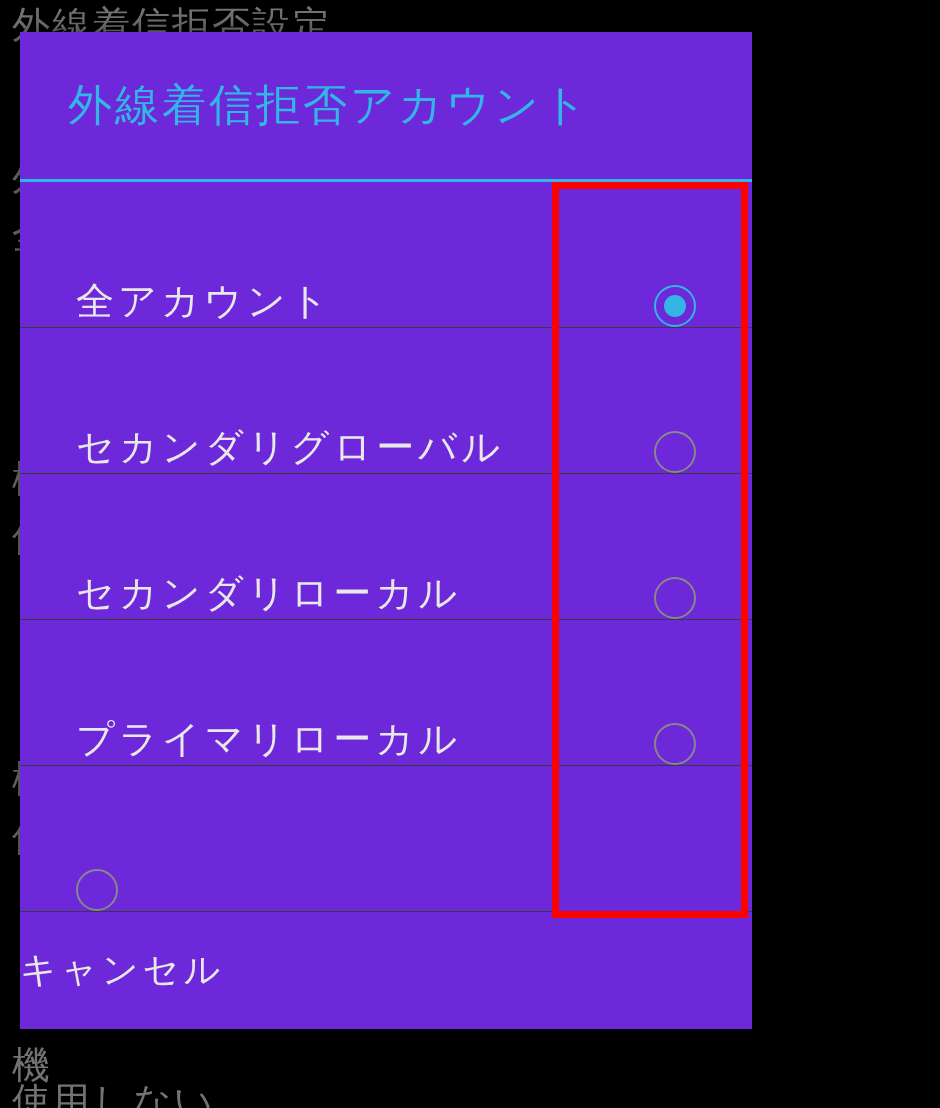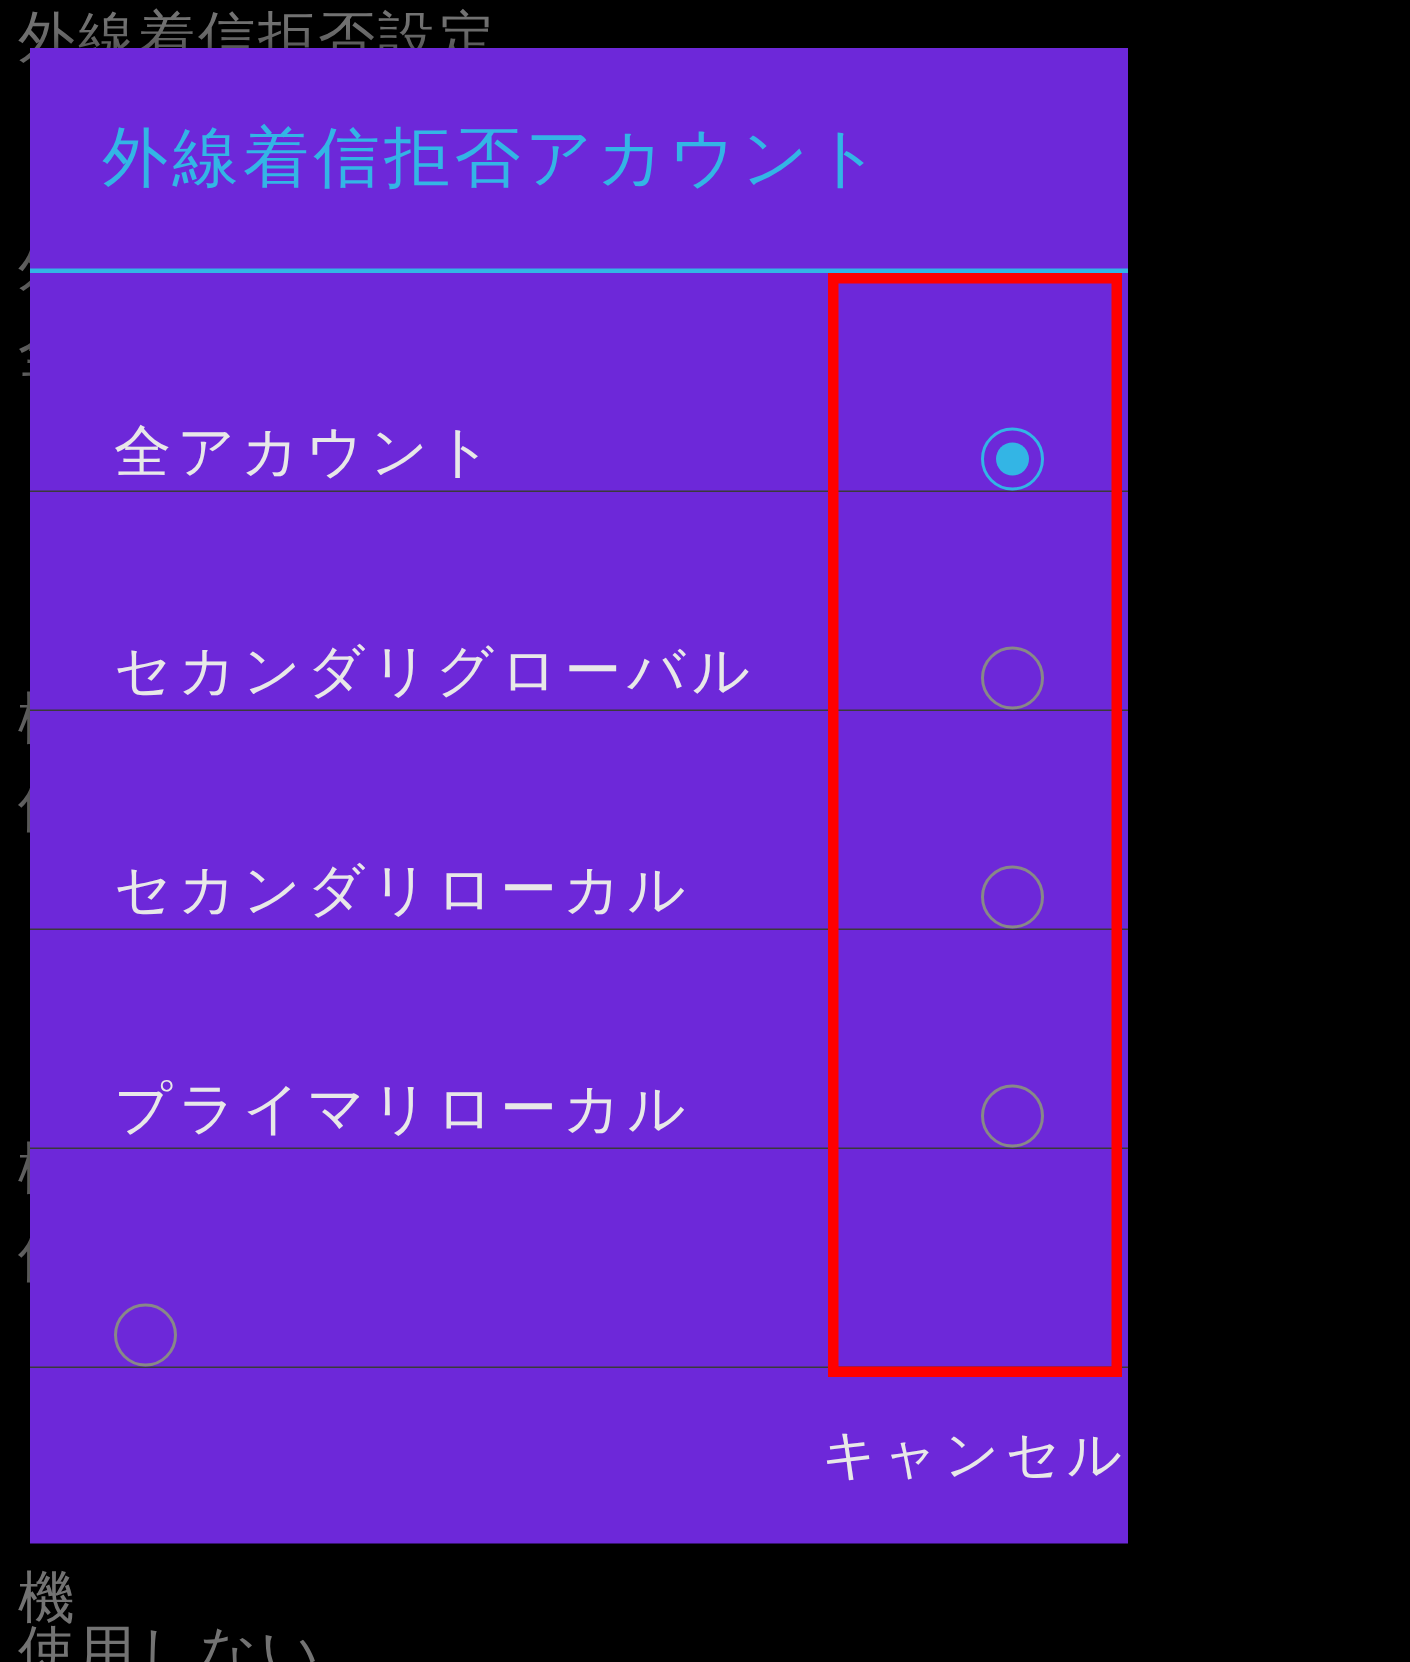--- a/index.html
+++ b/index.html
@@ -84,21 +84,21 @@
       right: 4px;
       top: 0px;
       width: 196px;
       height: 736px;
       border: 7px solid #ff0000;
       pointer-events: none;
     }
     .cancel-button {
       color: #e8e8e8;
       font-size: 36px;
-      text-align: right;
+      text-align: left;
       padding: 34px 0;
       letter-spacing: 4px;
       cursor: pointer;
     }
   </style>
 </head>
 <body>
 
 <div class="bg-text" style="top:0px; left:12px;">外線着信拒否設定</div>
 <div class="bg-text" style="top:152px; left:12px;">外</div>

